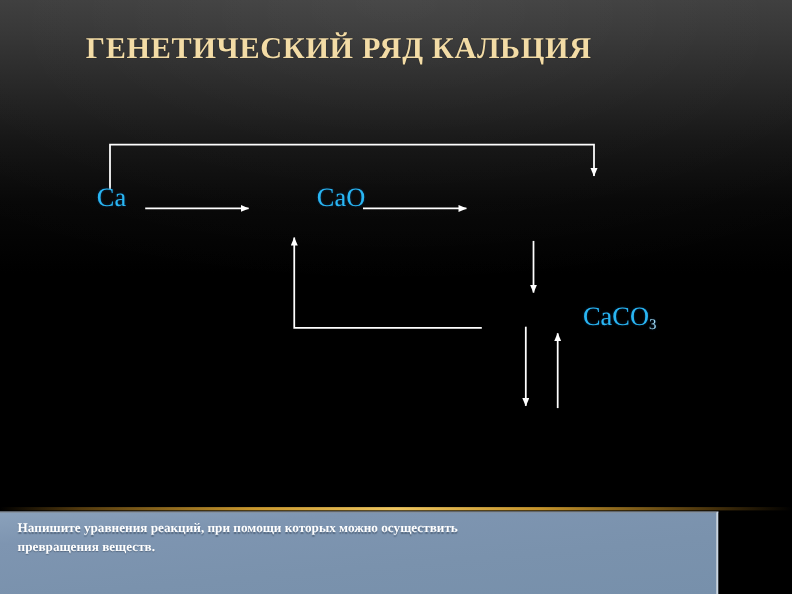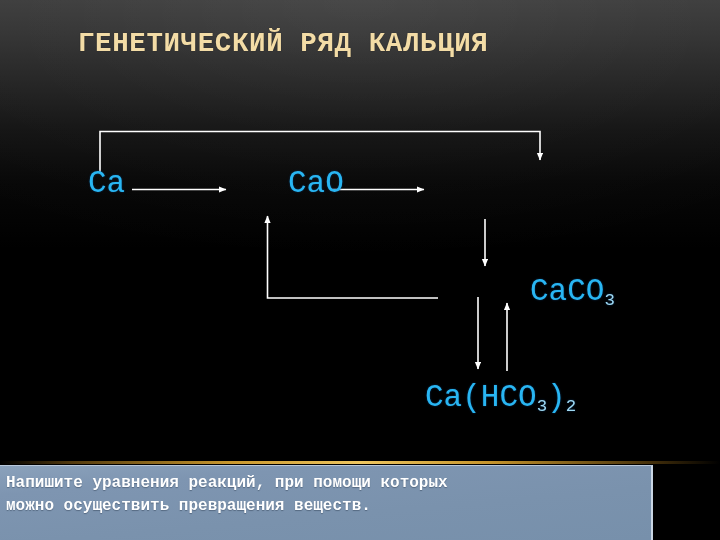--- a/index.html
+++ b/index.html
@@ -5,21 +5,21 @@
   html, body {
     margin: 0;
     padding: 0;
     background: #000;
   }
   #slide {
     position: relative;
     width: 720px;
     height: 540px;
     overflow: hidden;
-    font-family: Liberation Mono, monospace;
+    font-family: Liberation Serif, serif;
     background: #000;
   }
   
   #bg {
     position: absolute;
     inset: 0;
     background:
       linear-gradient(180deg,
         #3d3d3d 0%,
         #343434 6%,
@@ -48,21 +48,21 @@
     font-weight: bold;
     letter-spacing: 0.6px;
     color: #f3dca6;
     text-shadow: 0 0 1px rgba(0,0,0,0.6);
     white-space: nowrap;
   }
 
   .formula {
     position: absolute;
     color: #29b6f2;
-    font-size: 31px;
+    font-size: 24px;
     font-weight: normal;
     white-space: nowrap;
     line-height: 1;
     text-shadow: 0 0 2px rgba(10,60,110,0.9);
   }
   .formula sub {
     font-size: 0.56em;
     vertical-align: baseline;
     position: relative;
     top: 0.28em;
@@ -106,25 +106,25 @@
     width: 653px;
     height: 75px;
     background: linear-gradient(175deg, #8aa1bb 0%, #7e95b1 22%, #7a92ad 60%, #7790ab 100%);
     border-right: 2px solid #c9d6e4;
     border-top: 1px solid #b9c8da;
     box-sizing: border-box;
     overflow: hidden;
   }
   #caption-text {
     position: absolute;
-    left: 6px;
+    left: 16px;
     top: 6px;
     width: 470px;
     color: #ffffff;
-    font-size: 16px;
+    font-size: 12px;
     font-weight: bold;
     line-height: 1.42;
     text-shadow: 0 1px 1px rgba(40,55,75,0.45);
   }
 </style>
 </head>
 <body>
 
 <div id="slide">
 
@@ -175,22 +175,19 @@
 
   <div class="formula" id="f-cao">
     <span>CaO</span>
   </div>
 
 
   <div class="formula" id="f-caco3">
     <span>CaCO</span><sub>3</sub>
   </div>
 
-  <div class="formula" id="f-cahco32">
-    <span>Ca(HCO</span><sub>3</sub><span>)</span><sub>2</sub>
-  </div>
 
   <div id="gold-line"></div>
   <div id="caption-box">
     <div id="caption-text">Напишите уравнения реакций, при помощи которых можно осуществить превращения веществ.</div>
   </div>
 
 </div>
 
 </body></html>

